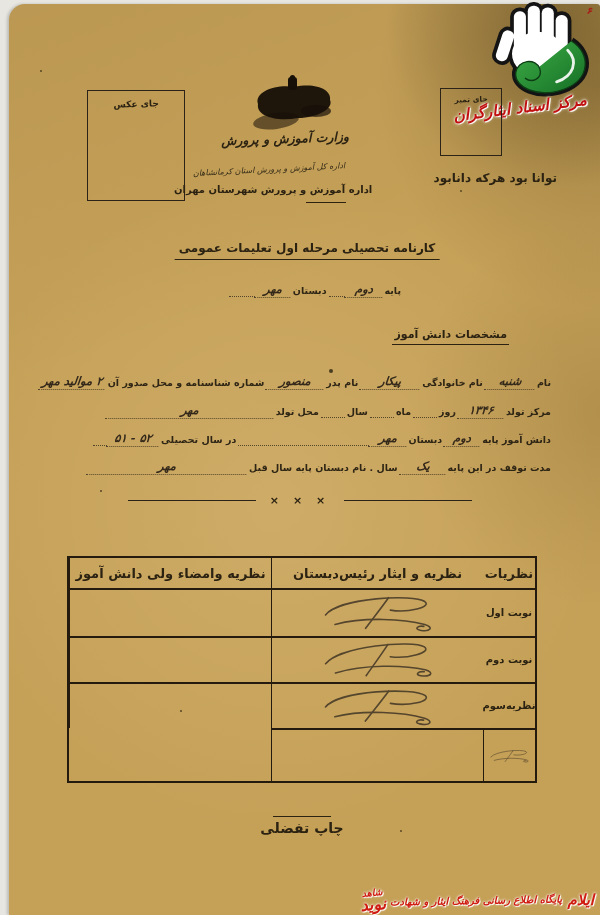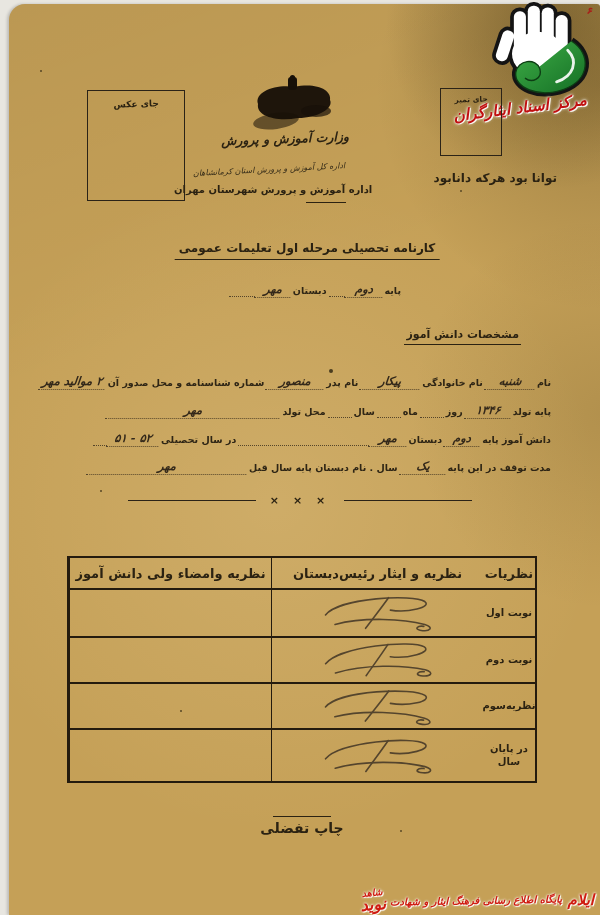--- a/index.html
+++ b/index.html
@@ -37,21 +37,21 @@
   .ministry{position:absolute;left:220px;top:131px;width:130px;text-align:center;font-size:12.5px;font-weight:bold;font-style:italic;transform:rotate(-2deg);white-space:nowrap;}
   .province{position:absolute;left:186px;top:165px;width:166px;text-align:center;font-size:8px;font-style:italic;transform:rotate(-3deg);color:#332a18;white-space:nowrap;}
   .city{position:absolute;left:174px;top:184px;width:182px;text-align:right;font-size:10px;font-weight:bold;white-space:nowrap;}
   .city-underline{position:absolute;left:306px;top:202px;width:40px;border-top:1.4px solid #2b2212;}
   .motto{position:absolute;right:43px;top:171px;font-size:12px;font-weight:bold;white-space:nowrap;}
   
   .title-block{position:absolute;left:307px;top:241px;transform:translateX(-50%);
     font-size:12px;font-weight:bold;white-space:nowrap;border-bottom:1.6px solid #2b2212;padding:0 4px 4px;}
   .grade-line{position:absolute;right:197px;top:284px;width:174px;direction:rtl;display:flex;align-items:flex-end;font-size:9.5px;font-weight:bold;color:#2e2515;}
   
-  .section-heading{position:absolute;right:79px;top:328px;font-size:11px;font-weight:bold;border-bottom:1.6px solid #2b2212;padding:0 2px 3px;}
+  .section-heading{position:absolute;right:91px;top:328px;font-size:11px;font-weight:bold;border-bottom:1.6px solid #2b2212;padding:0 2px 3px;}
   
   .form-line{position:absolute;right:47px;direction:rtl;display:flex;align-items:flex-end;font-size:9.5px;font-weight:bold;color:#2e2515;}
   .form-line .lbl,.grade-line .lbl{white-space:nowrap;padding:0 2px;line-height:1.4;}
   .val{border-bottom:1px dotted #55452a;text-align:center;font-style:italic;font-weight:600;
     font-size:11.5px;color:#33281a;line-height:1;padding:0 3px 1px;white-space:nowrap;transform:skewX(-6deg);}
   .lead{border-bottom:1px dotted #55452a;height:2px;align-self:flex-end;margin-bottom:1px;}
   .grow{flex:1;}
   
   .xdivider{position:absolute;left:128px;top:494px;width:344px;display:flex;align-items:center;color:#2b2212;}
   .xdivider .dline{flex:1;border-top:1.7px solid #2b2317;}
@@ -160,21 +160,21 @@
     <span class="val" style="min-width:44px">شنبه</span>
     <span class="lbl">نام خانوادگی</span>
     <span class="val" style="min-width:54px">پیکار</span>
     <span class="lbl">نام پدر</span>
     <span class="val" style="min-width:52px">منصور</span>
     <span class="lbl">شماره شناسنامه و محل صدور آن</span>
     <span class="val grow">۲ موالید مهر</span>
   </div>
 
   <div class="form-line" style="top:405px;width:447px;">
-    <span class="lbl">پایه تولد</span>
+    <span class="lbl">مرکز تولد</span>
     <span class="val" style="min-width:40px">۱۳۴۶</span>
     <span class="lbl">روز</span>
     <span class="lead" style="width:24px"></span>
     <span class="lbl">ماه</span>
     <span class="lead" style="width:24px"></span>
     <span class="lbl">سال</span>
     <span class="lead" style="width:24px"></span>
     <span class="lbl">محل تولد</span>
     <span class="val grow">مهر</span>
   </div>
@@ -238,21 +238,20 @@
       <svg class="sig" viewBox="0 0 150 44">
         <g fill="none" stroke="#453827" stroke-width="1.7" stroke-linecap="round" opacity=".88" transform="rotate(1 75 22)">
           <path d="M20,24 C35,6 112,2 124,10 C132,16 106,22 88,19"></path>
           <path d="M86,6 C79,16 71,26 62,38"></path>
           <path d="M30,34 C60,26 102,28 124,34 C134,37 130,42 119,40 C113,39 116,35 123,36"></path>
         </g>
       </svg>
     </div>
     <div class="tc vline hline"></div>
 
-    <div class="tc rowlab hline">در پایان سال</div>
     <div class="tc vline hline">
       <svg class="sig" viewBox="0 0 150 44">
         <g fill="none" stroke="#453827" stroke-width="1.7" stroke-linecap="round" opacity=".88" transform="rotate(-1 75 22)">
           <path d="M20,24 C35,6 112,2 124,10 C132,16 106,22 88,19"></path>
           <path d="M86,6 C79,16 71,26 62,38"></path>
           <path d="M30,34 C60,26 102,28 124,34 C134,37 130,42 119,40 C113,39 116,35 123,36"></path>
         </g>
       </svg>
     </div>
     <div class="tc vline hline"></div>

